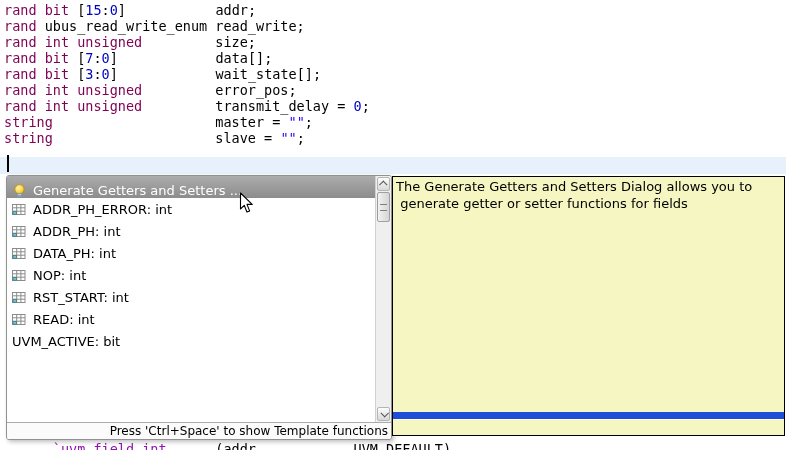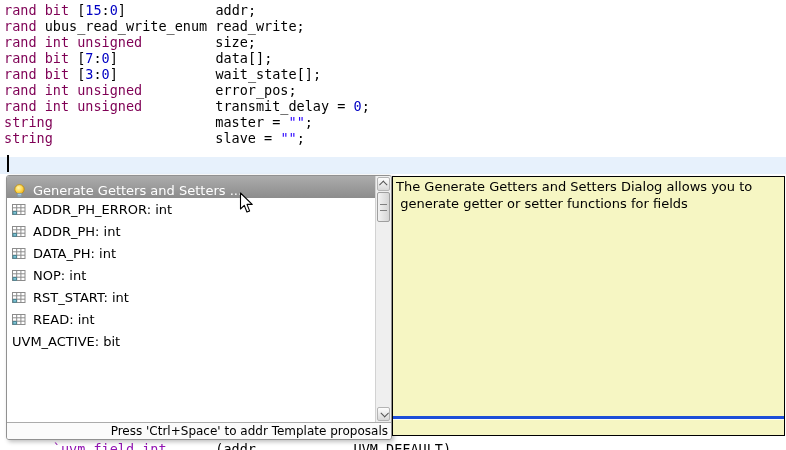--- a/index.html
+++ b/index.html
@@ -75,21 +75,21 @@
   }
   
   .tooltip{
     position:absolute;left:392px;top:176px;width:393px;height:260px;
     background:#F6F6C3;border:1px solid #000;box-sizing:border-box;
   }
   .tooltip-text{
     position:absolute;left:0;right:0;top:0;bottom:16px;
     padding:1px 3px;font-size:13px;line-height:17px;color:#000;
     white-space:pre-wrap;overflow:hidden;
-    border-bottom:3px solid #1d4ed8;
+    border-bottom:7px solid #1d4ed8;
   }
   .tooltip-footer{
     position:absolute;left:0;right:0;bottom:0;height:15px;
     background:#F6F6C3;border-top:1px solid #FFFFF2;
   }
   
   .cursor{position:absolute;left:239px;top:192px;pointer-events:none;}
 </style>
 </head>
 <body>
@@ -209,21 +209,21 @@
         <span class="chev u"></span>
       </div>
       <div class="sb-thumb">
         <span class="grip"></span>
       </div>
       <div class="sb-btn down">
         <span class="chev d"></span>
       </div>
     </div>
     <div class="popup-status">
-      <span>Press 'Ctrl+Space' to addr Template proposals</span>
+      <span>Press 'Ctrl+Space' to show Template functions</span>
     </div>
   </div>
 
   <div class="tooltip">
     <div class="tooltip-text">The Generate Getters and Setters Dialog allows you to
  generate getter or setter functions for fields</div>
     <div class="tooltip-footer"></div>
   </div>
 
   <svg class="cursor" width="15" height="22" viewBox="0 0 15 22">

